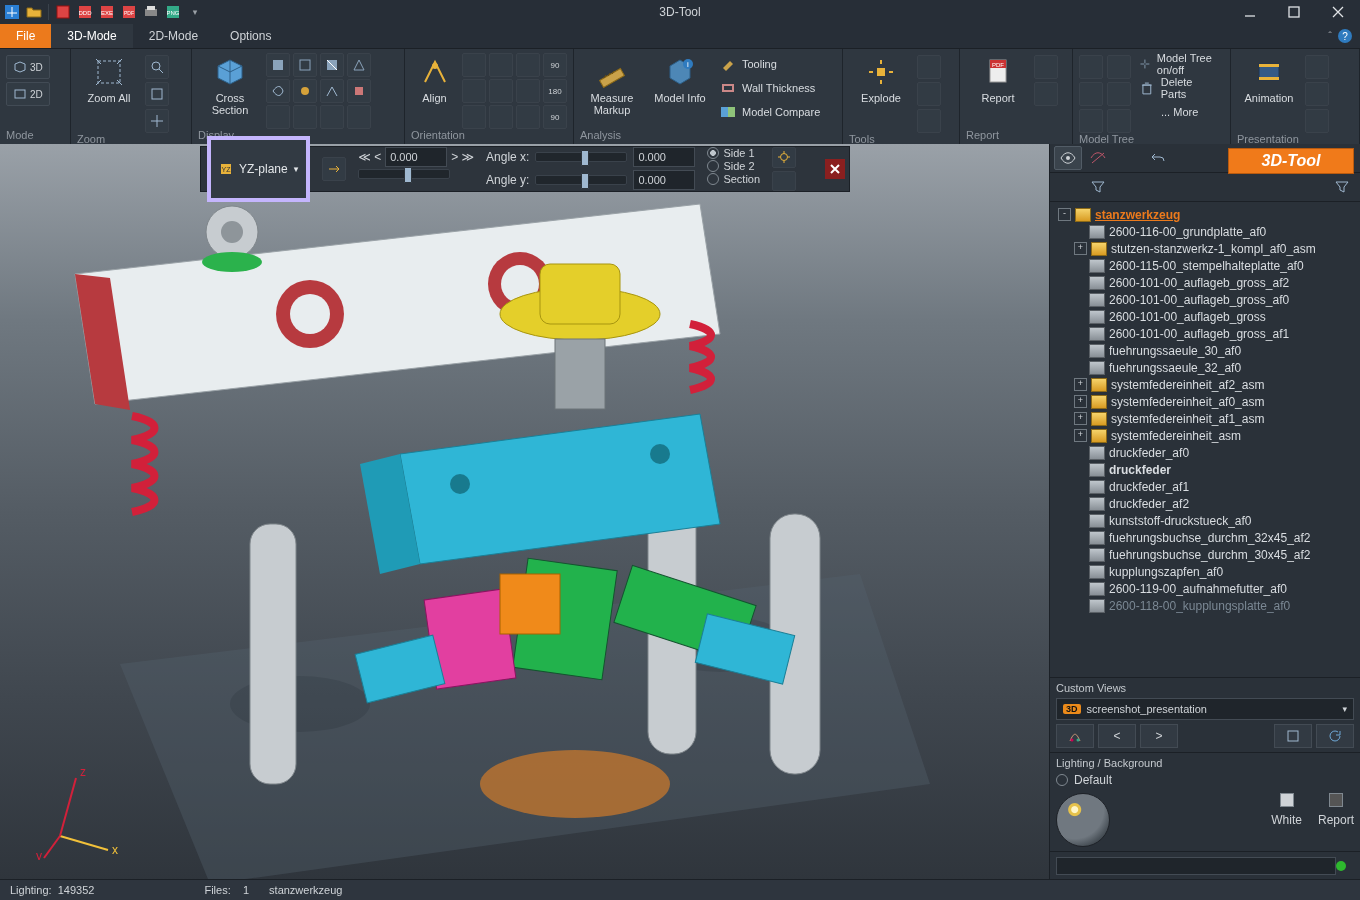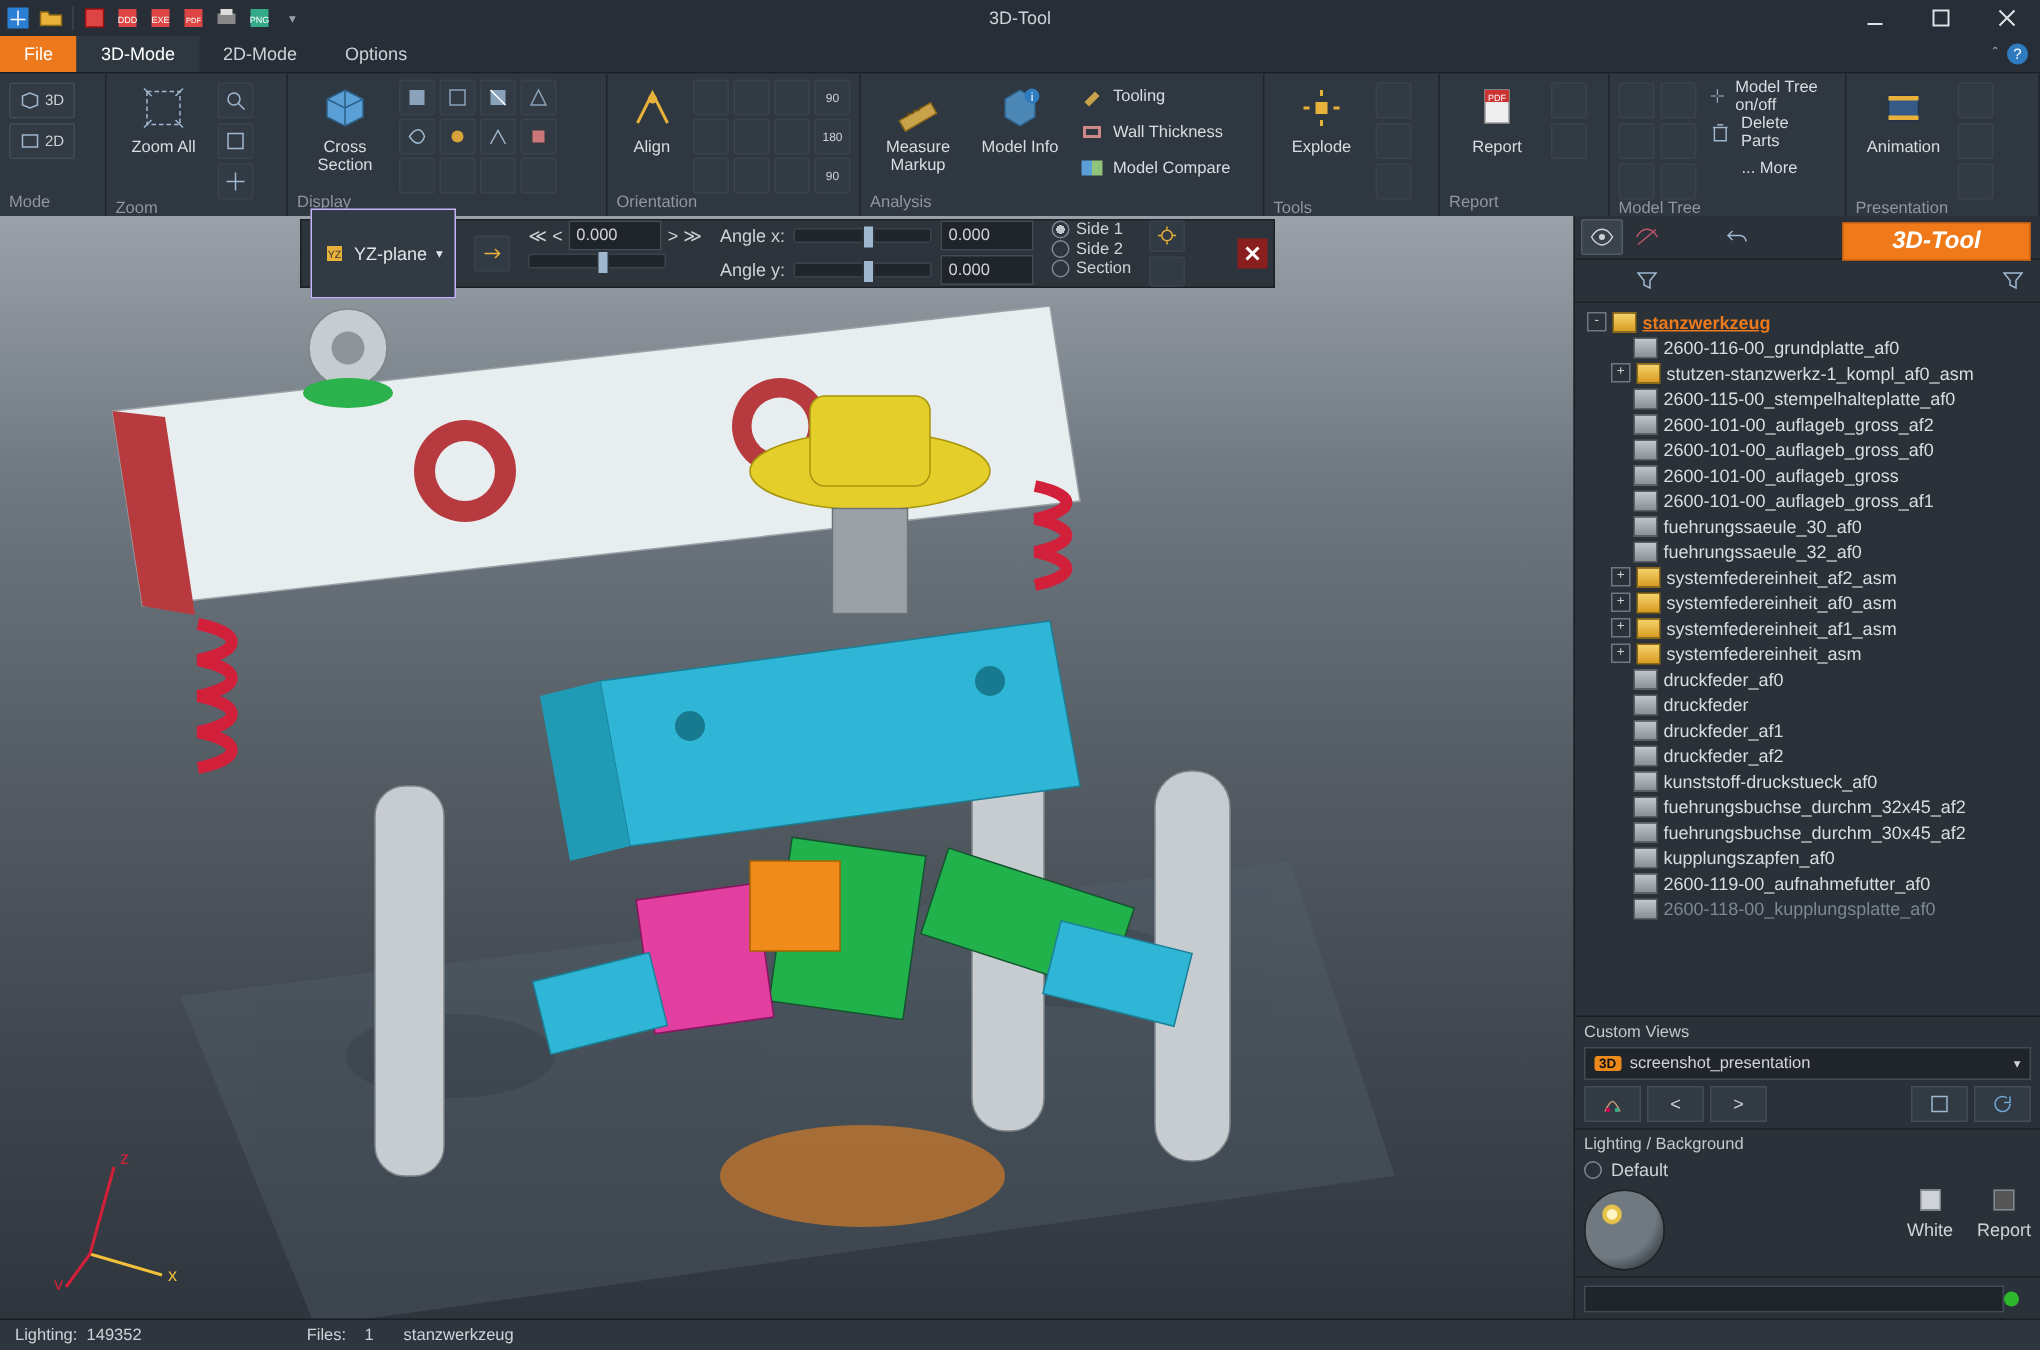--- a/index.html
+++ b/index.html
@@ -43,21 +43,21 @@
     border:1px solid #1b2026;display:flex;align-items:center}
   .floatbar .cell{padding:0 6px;height:100%;display:flex;align-items:center}
   .floatbar input.num{width:52px;height:18px;background:#1f252b;border:1px solid #434b54;
     color:#cfd3d7;font-size:11px;text-align:left;padding:0 4px}
   .floatbar .slid{width:90px;height:8px;background:#20262c;border:1px solid #3a424b;position:relative;border-radius:2px}
   .floatbar .slid::after{content:"";position:absolute;left:50%;top:-3px;width:6px;height:14px;background:#9fb8d0;border:1px solid #2d343b;border-radius:1px}
   .floatbar .radio{width:10px;height:10px;border-radius:50%;border:1px solid #7f8890;margin-right:4px}
   .floatbar .radio.on{background:radial-gradient(#bfc6cc 0 40%,transparent 42%);}
   .floatbar .closex{width:20px;height:20px;background:#8a1f1f;display:flex;align-items:center;justify-content:center;margin-left:auto;margin-right:4px}
   .floatbar .closex svg{width:10px;height:10px;stroke:#fff;stroke-width:2}
-  .planebtn{height:26px;border:1px solid #c4b5fd;background:#323a43;display:flex;align-items:center;gap:6px;padding:16px 8px;font-size:12px;color:#e3e6e9}
+  .planebtn{height:26px;border:4px solid #c4b5fd;background:#323a43;display:flex;align-items:center;gap:6px;padding:16px 8px;font-size:12px;color:#e3e6e9}
 
   
   .gizmo{position:absolute;left:32px;bottom:20px;width:96px;height:96px;pointer-events:none}
 
   
   .panel{position:absolute;right:0;top:144px;width:310px;bottom:20px;background:#2a3139;
     border-left:1px solid #1b2026;display:flex;flex-direction:column}
   .toolstrip{height:28px;display:flex;align-items:center;gap:2px;padding:0 4px;border-bottom:1px solid #1b2026}
   .toolstrip .tsb{width:26px;height:22px;border:1px solid transparent;border-radius:2px;
     display:flex;align-items:center;justify-content:center}
@@ -728,21 +728,21 @@
       <div class="tn" style="padding-left: 20px;">
         <span class="twist">+</span>
         <span class="ci asm"></span>
         <span class="lbl">systemfedereinheit_asm</span>
       </div>
       <div class="tn" style="padding-left: 20px;">
         <span class="twist blank"></span>
         <span class="ci part"></span>
         <span class="lbl">druckfeder_af0</span>
       </div>
-      <div class="tn" style="padding-left: 20px;">
+      <div class="tn" style="padding-left: 20px; font-weight: bold;">
         <span class="twist blank"></span>
         <span class="ci part"></span>
         <span class="lbl">druckfeder</span>
       </div>
       <div class="tn" style="padding-left: 20px;">
         <span class="twist blank"></span>
         <span class="ci part"></span>
         <span class="lbl">druckfeder_af1</span>
       </div>
       <div class="tn" style="padding-left: 20px;">

